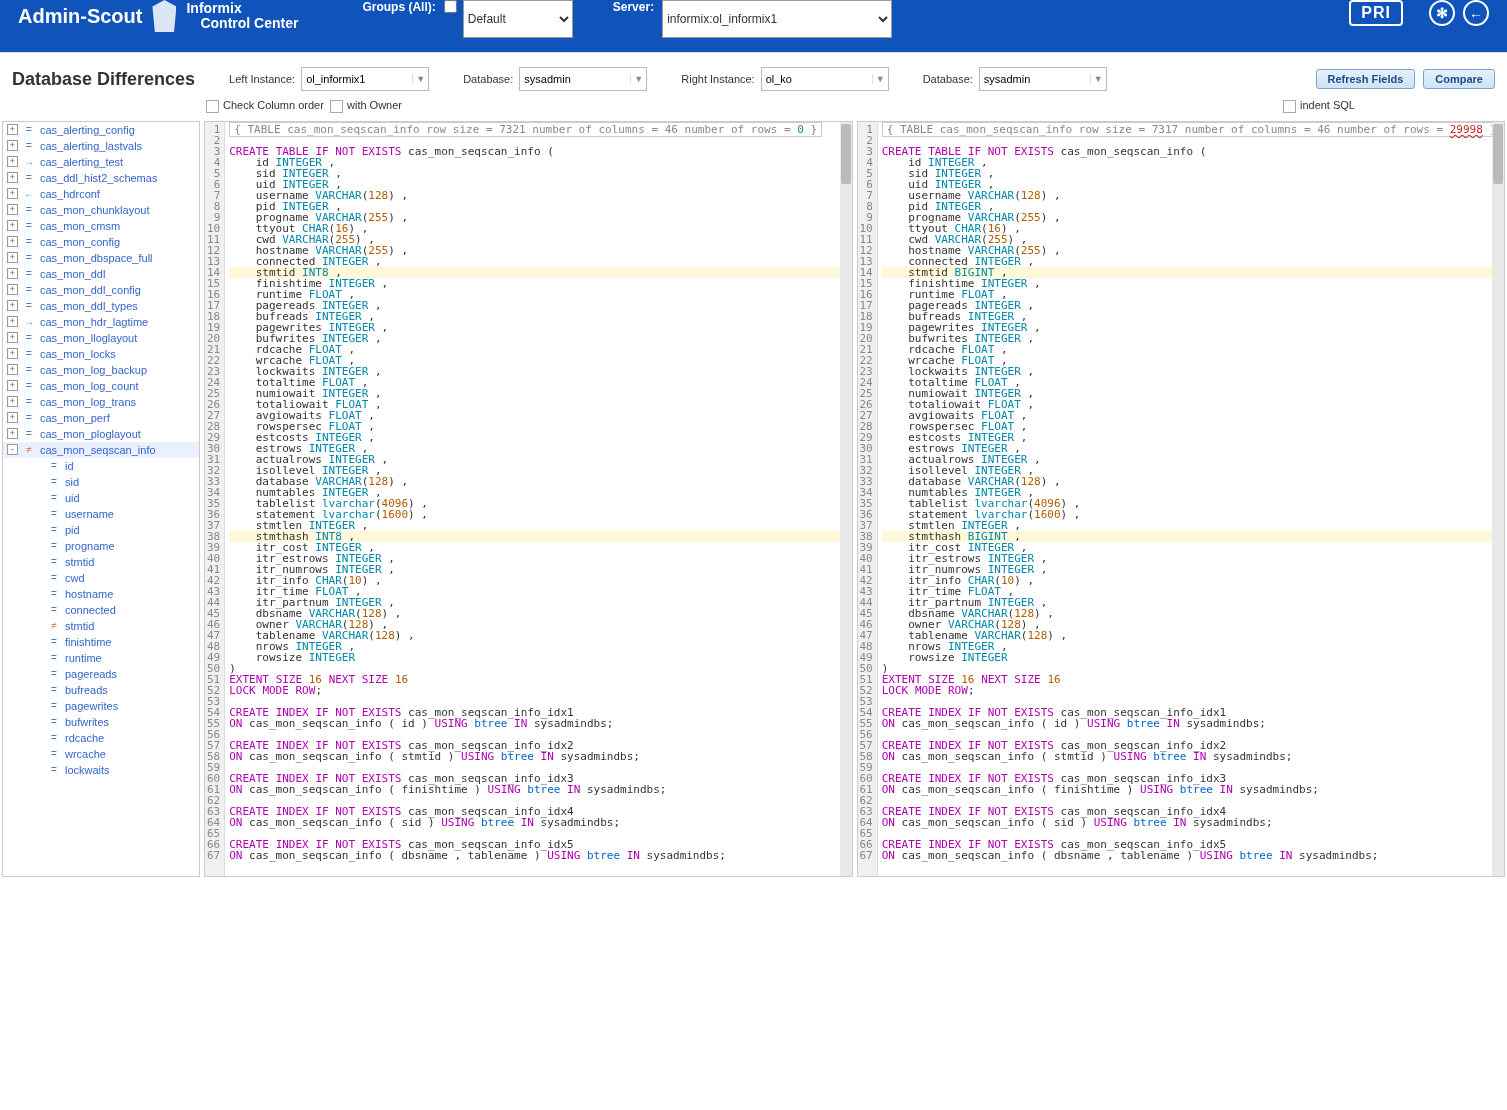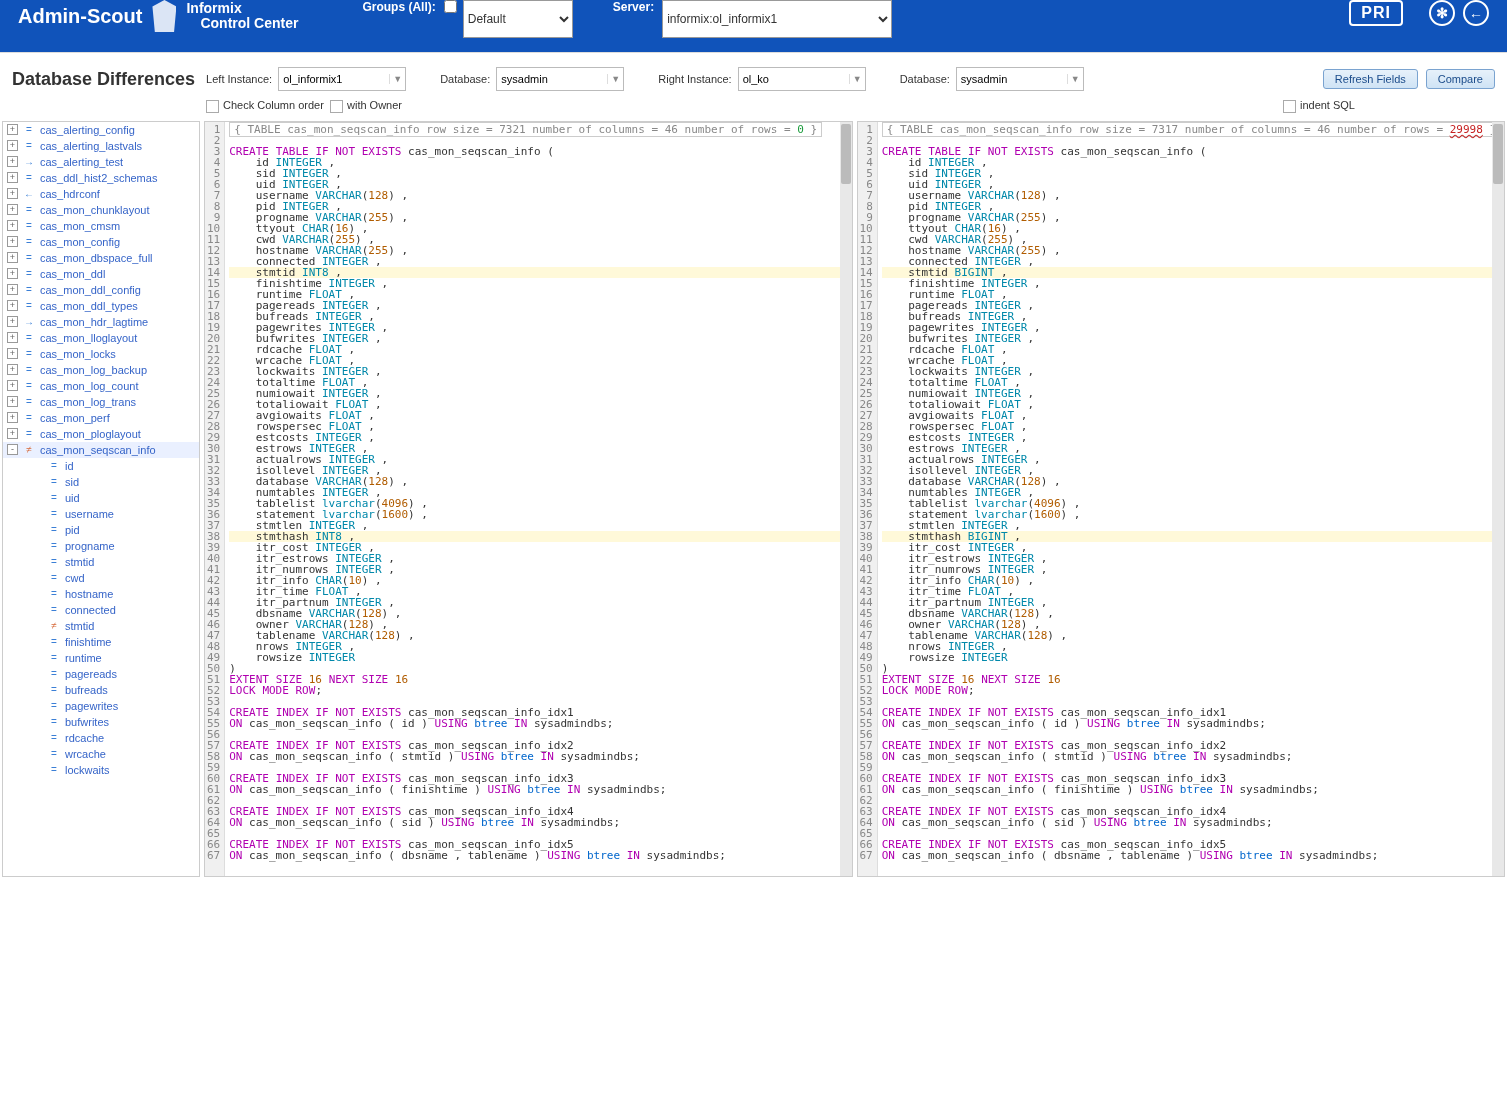--- a/index.html
+++ b/index.html
@@ -15,27 +15,27 @@
 .tb-select { height: 38px; font-size: 12px; border: 1px solid #999; min-width: 110px; background:#fff; color:#333;}
 .tb-select.wide { min-width: 230px; }
 .spacer { flex: 1; }
 .pri-badge { border: 2px solid #fff; border-radius: 4px; padding: 2px 10px; font-size: 16px; font-weight: bold; letter-spacing: 1px; margin-right: 18px; }
 .tb-iconbtn { width: 26px; height: 26px; border: 2px solid #fff; border-radius: 50%; margin-left: 8px; display: flex; align-items: center; justify-content: center; cursor: pointer; font-size: 14px; font-weight: bold; }
 
 .divider { height: 1px; background: #ddd; margin-top: 0; }
 
 .toolbar { padding: 14px 12px 6px 12px; }
 .toolbar-row1 { display: flex; align-items: center; gap: 6px; }
-.page-title { font-size: 18px; font-weight: bold; color: #333; margin-right: 1px; white-space: nowrap; }
+.page-title { font-size: 18px; font-weight: bold; color: #333; margin-right: 24px; white-space: nowrap; }
 .tbl-label { font-size: 11px; color: #333; margin-left: 4px; }
 .combo { display: inline-flex; align-items: center; border: 1px solid #bbb; height: 24px; background: #fff; font-size: 11px; }
 .combo input { border: none; height: 20px; padding: 0 4px; font-size: 11px; outline: none; }
 .combo .dd { width: 16px; text-align: center; color: #888; border-left: 1px solid #ddd; cursor: pointer; font-size: 9px;}
 .gap10 { width: 18px; }
-.btn { background: linear-gradient(#e7f1fa, #cfe3f5); border: 1px solid #7aa3d0; color: #1a4b8a; font-weight: normal; font-size: 11px; padding: 3px 11px; border-radius: 3px; cursor: pointer; }
+.btn { background: linear-gradient(#e7f1fa, #cfe3f5); border: 1px solid #7aa3d0; color: #1a4b8a; font-weight: bold; font-size: 11px; padding: 3px 11px; border-radius: 3px; cursor: pointer; }
 .btn + .btn { margin-left: 8px; }
 .right-btns { margin-left: auto; display: flex; }
 .toolbar-row2 { display: flex; align-items: center; gap: 6px; margin-top: 8px; font-size: 11px; }
 .toolbar-row2 .pad-left { margin-left: 194px; }
 .toolbar-row2 .pad-right { margin-left: auto; margin-right: 140px; }
 .chk { width: 13px; height: 13px; border: 1px solid #aaa; display: inline-block; vertical-align: middle; margin-right: 4px; }
 
 .main-area { display: flex; gap: 4px; padding: 2px 2px 2px 2px; }
 .tree-panel { width: 198px; border: 1px solid #ccc; height: 756px; overflow-y: scroll; font-size: 11px; }
 .tree-item { display: flex; align-items: center; padding: 2px 4px; gap: 4px; white-space: nowrap; cursor: pointer; color: #3564c8; }

